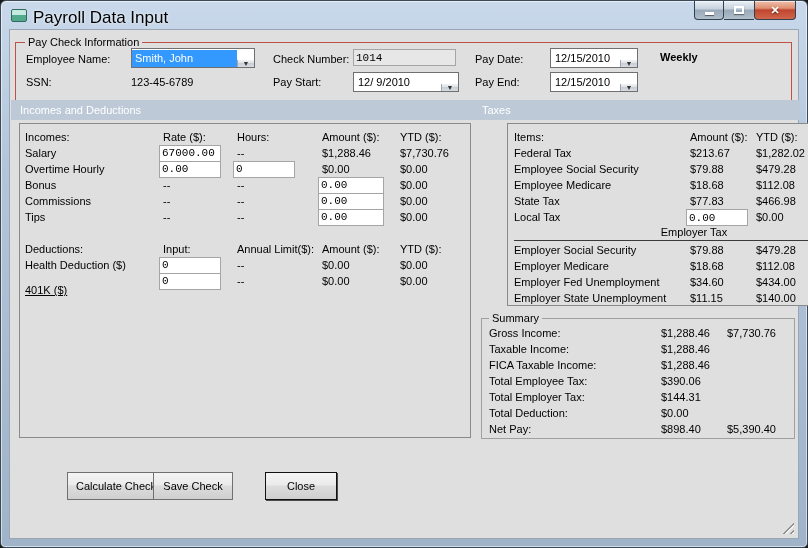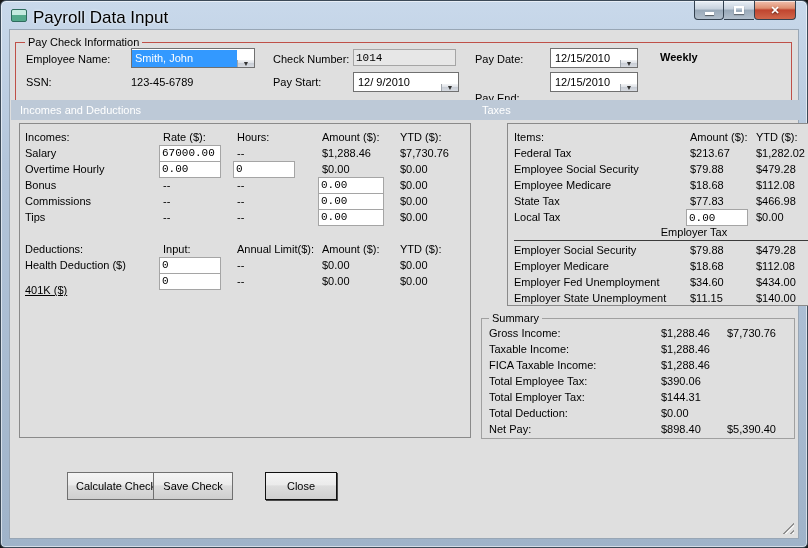--- a/index.html
+++ b/index.html
@@ -139,21 +139,21 @@
       </div>
 
       <span class="lbl" style="left:459px; top:10px;">Pay Date:</span>
       <div class="dtp" style="left:534px; top:5px; width:88px; height:20px;">
         <span class="dtp-val">12/15/2010</span>
         <span class="drop-btn">
             <span>▼</span>
           </span>
       </div>
 
-      <span class="lbl" style="left:459px; top:33px;margin-top:16px;">Pay End:</span>
+      <span class="lbl" style="left:459px; top:33px;">Pay End:</span>
       <div class="dtp" style="left:534px; top:29px; width:88px; height:20px;">
         <span class="dtp-val">12/15/2010</span>
         <span class="drop-btn">
             <span>▼</span>
           </span>
       </div>
 
       <span class="lbl bold" style="left:644px; top:8px; font-size:11px;">Weekly</span>
     </div>
 

